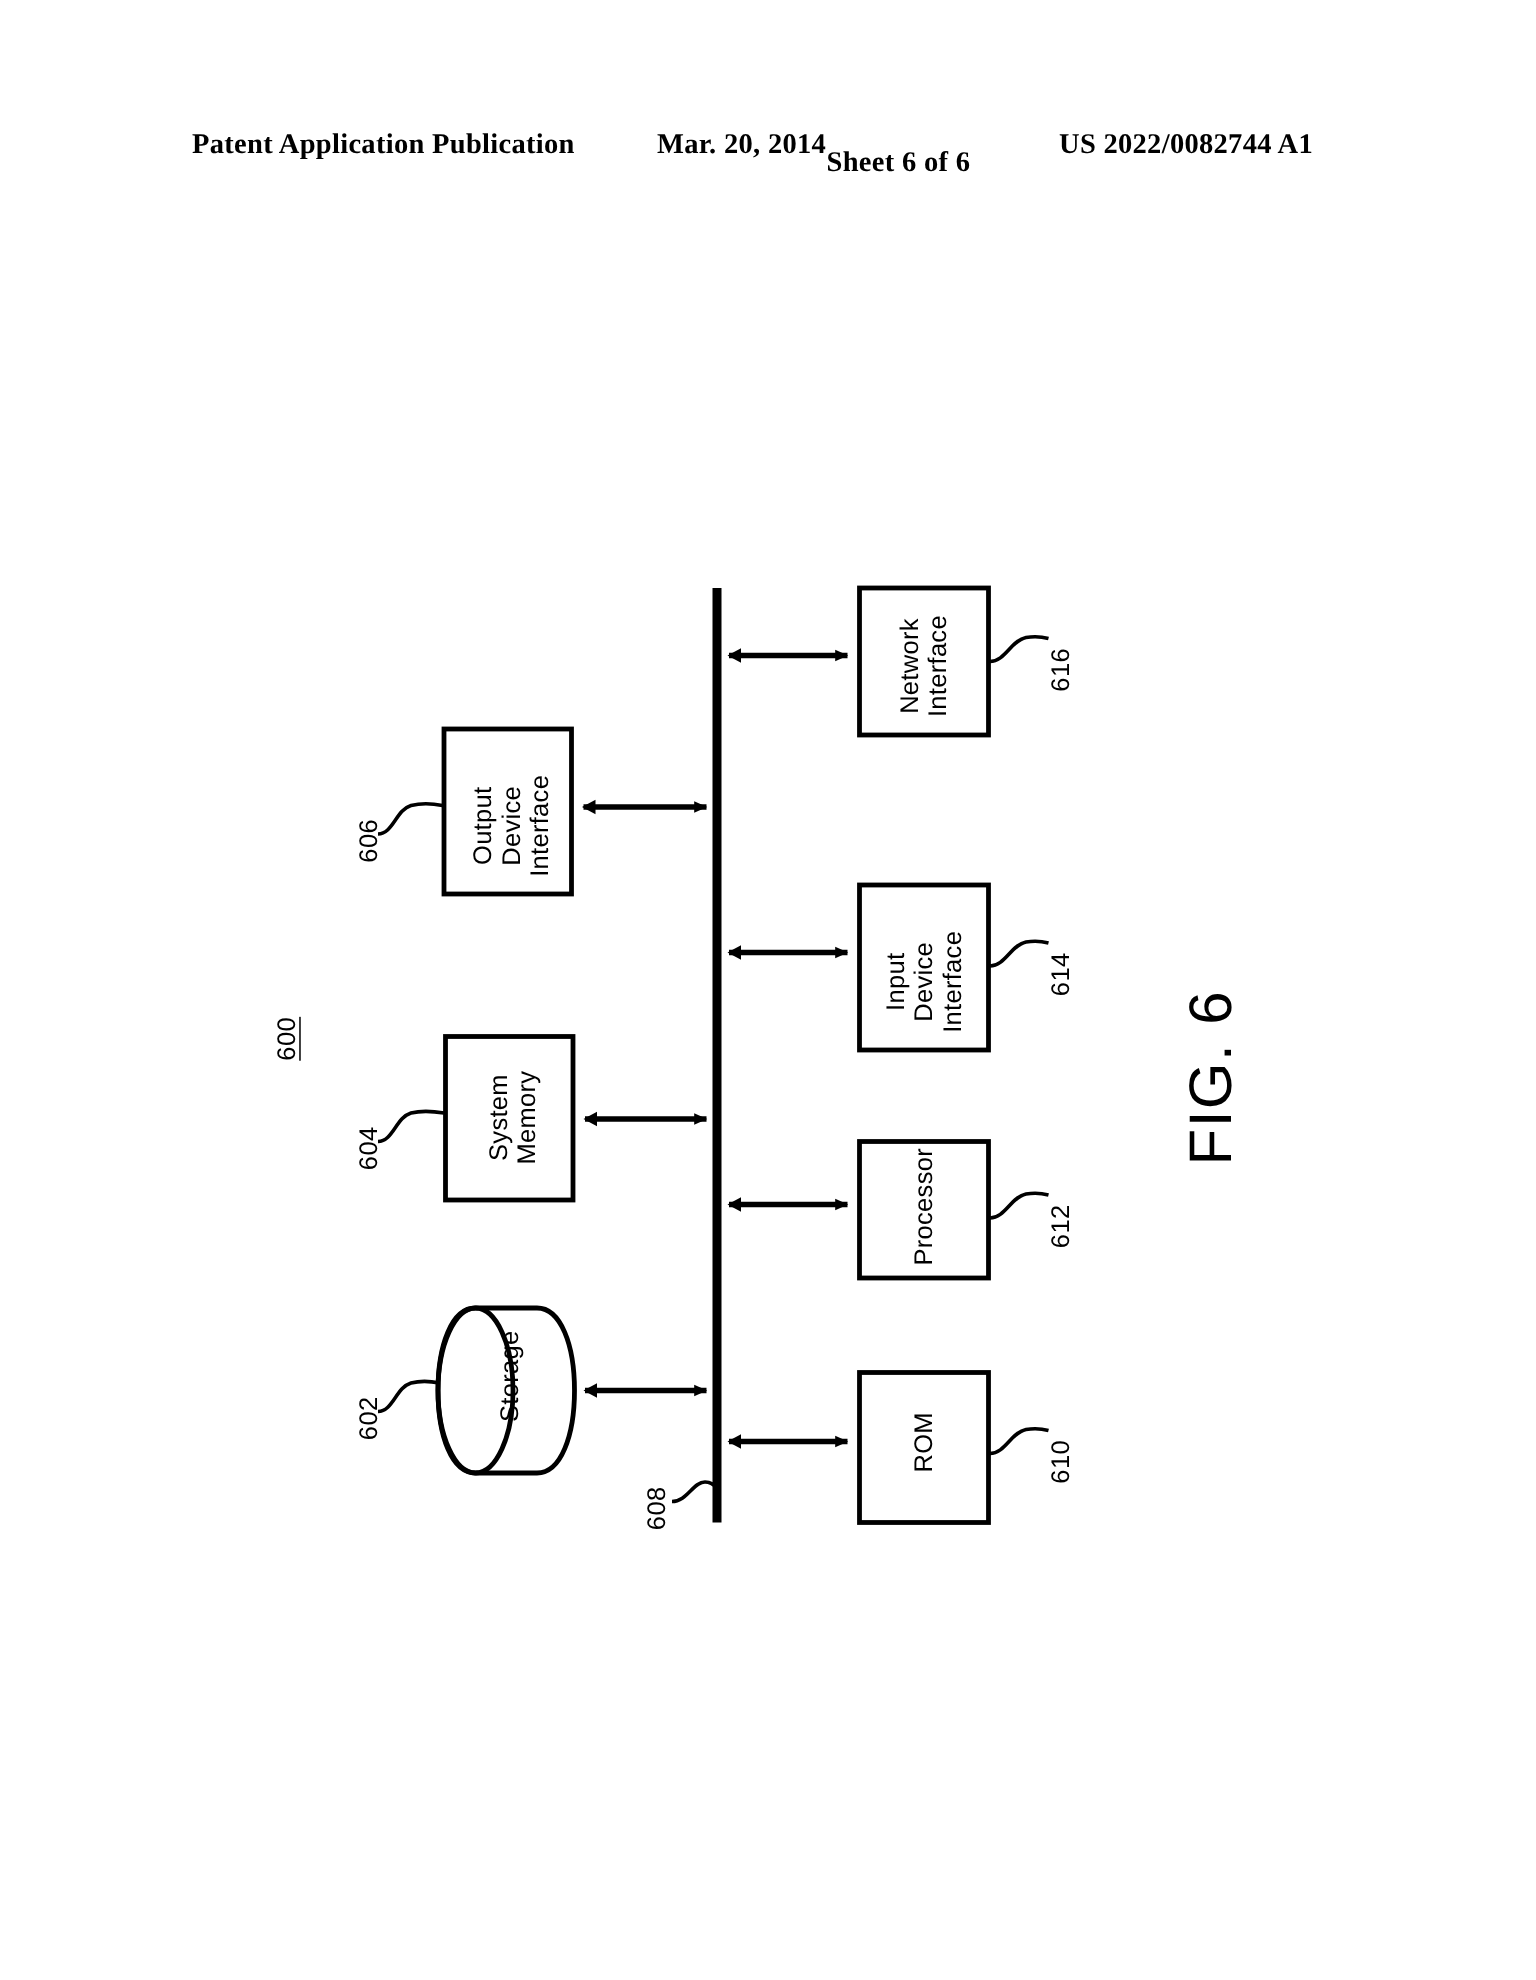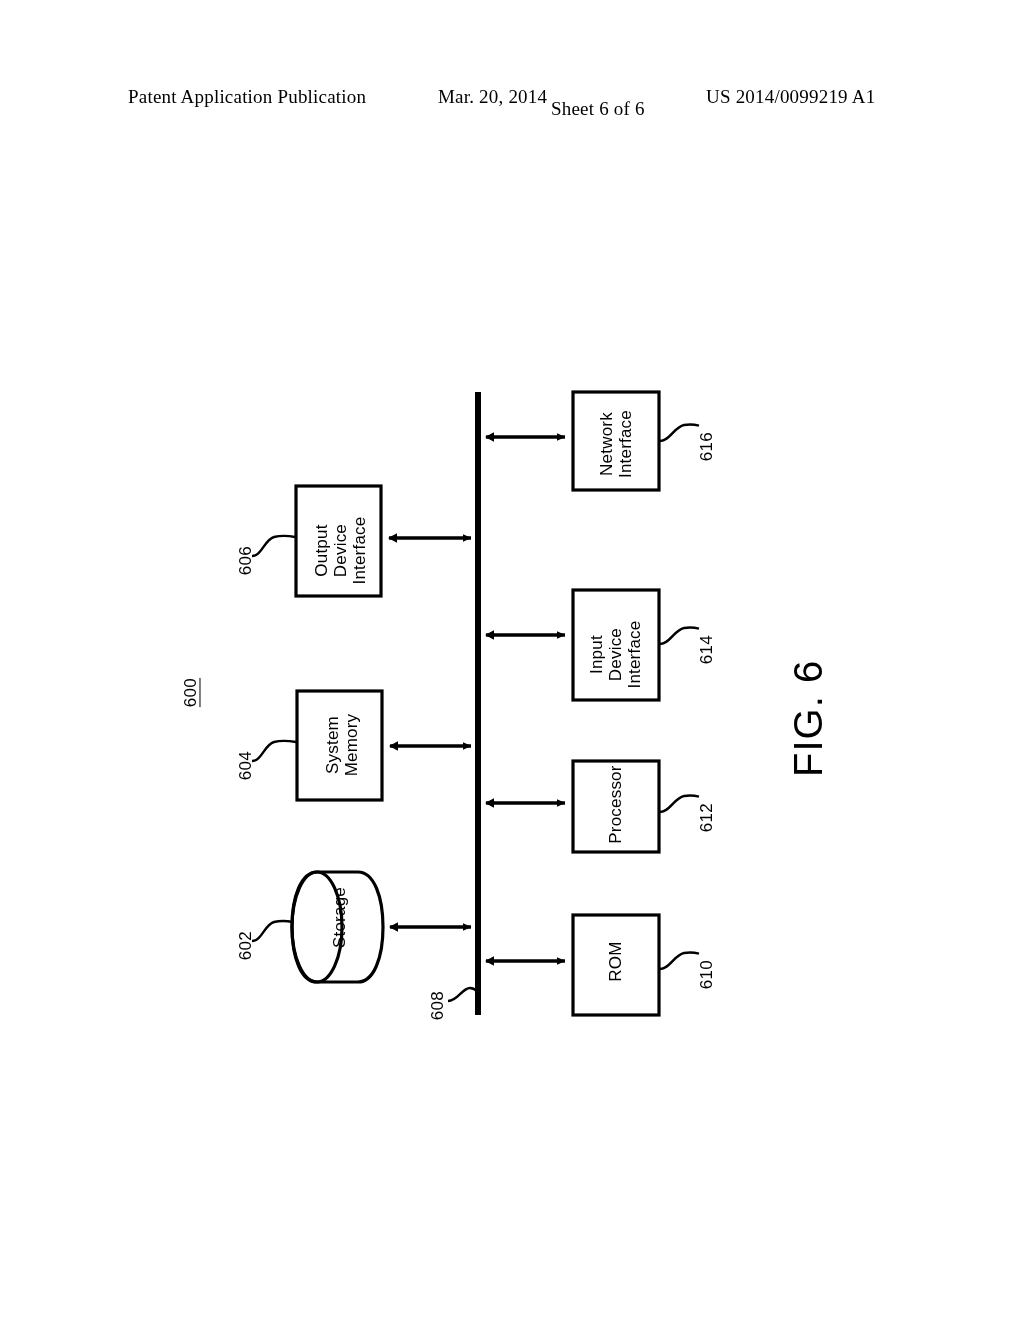--- a/index.html
+++ b/index.html
@@ -17,21 +17,21 @@
   }
 
   
   #page-header {
     position: absolute;
     top: 86px;
     left: 0;
     width: 1024px;
     height: 28px;
     font-family: "Liberation Serif", serif;
-    font-weight: normal;
+    font-weight: bold;
     font-size: 19px;
     letter-spacing: 0.2px;
     white-space: nowrap;
   }
   #page-header .hdr-pub {
     position: absolute;
     left: 128px;
     top: 0;
   }
   #page-header .hdr-date {
@@ -101,21 +101,21 @@
     letter-spacing: 1px;
   }
 </style>
 </head>
 <body>
 
 <div id="page-header">
   <span class="hdr-pub">Patent Application Publication</span>
   <span class="hdr-date">Mar. 20, 2014</span>
   <span class="hdr-sheet">Sheet 6 of 6</span>
-  <span class="hdr-docnum">US 2014/0099219 A1</span>
+  <span class="hdr-docnum">US 2022/0082744 A1</span>
 </div>
 
 <div id="figure">
 
   <svg id="figure-svg" width="1024" height="1320" viewBox="0 0 1024 1320">
     <defs>
       <marker id="arrHead" markerWidth="9" markerHeight="9" refX="8.2" refY="4.5" orient="auto" markerUnits="userSpaceOnUse">
         <path d="M0,0.6 L8.6,4.5 L0,8.4 z" fill="#000"></path>
       </marker>
     </defs>

